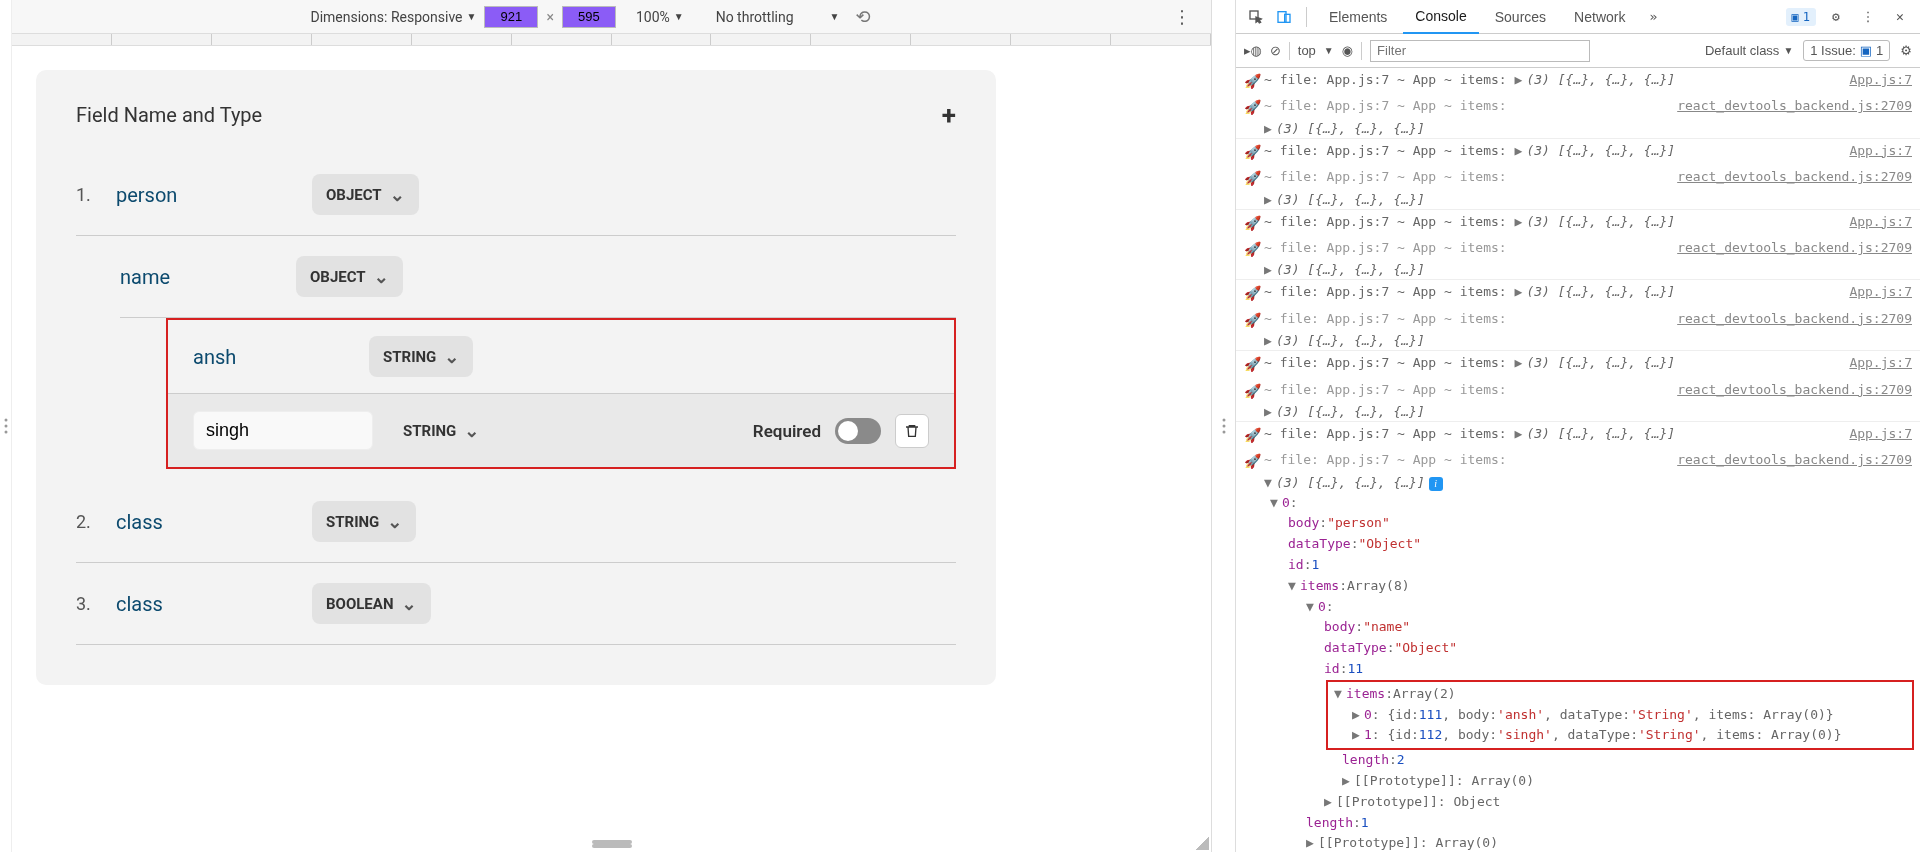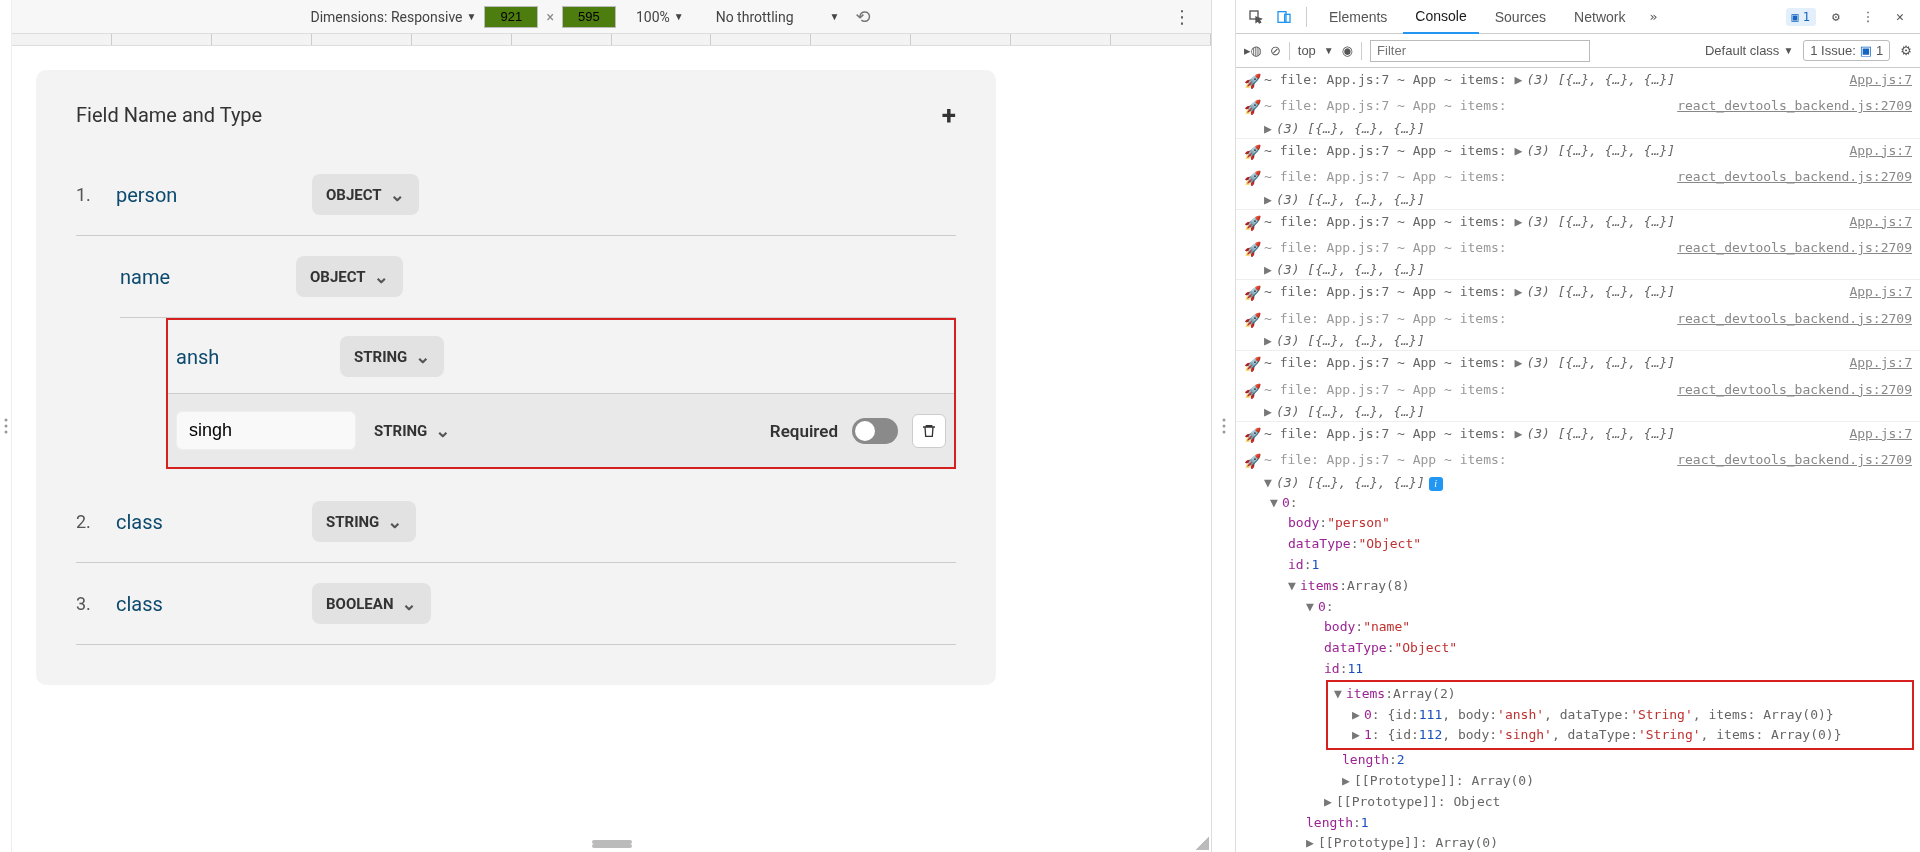--- a/index.html
+++ b/index.html
@@ -2,41 +2,41 @@
 <html><head>
 <meta charset="utf-8">
 <style>
 * { box-sizing: border-box; margin: 0; padding: 0; }
 body { font-family: -apple-system, BlinkMacSystemFont, "Segoe UI", Roboto, sans-serif; font-size: 13px; color: #333; background: #fff; height: 852px; width: 1920px; overflow: hidden; display: flex; }
 .left-pane { width: 1200px; display: flex; flex-direction: column; border-right: 1px solid #ddd; position: relative; }
 .device-toolbar { height: 34px; background: #f7f7f7; border-bottom: 1px solid #ddd; display: flex; align-items: center; padding: 0 12px; gap: 8px; font-size: 14px; color: #444; }
 .device-toolbar .spacer { flex: 1; }
 .dt-label { display: flex; align-items: center; gap: 4px; }
 .dt-label .tri { font-size: 10px; }
-.dim-input { width: 54px; height: 22px; border: 1px solid #bbb; text-align: center; font-size: 13px; background: #4d7c0f; }
+.dim-input { width: 54px; height: 22px; border: 1px solid #bbb; text-align: center; font-size: 13px; background: #8b5cf6; }
 .dim-x { color: #888; }
 .kebab { font-size: 18px; color: #555; padding: 0 8px; }
 .ruler { height: 12px; background: #f3f3f3; border-bottom: 1px solid #ddd; display:flex; }
 .ruler .tick { flex:1; border-right:1px solid #ccc; }
 .page-area { flex: 1; background: #fff; padding: 24px 0 0 24px; overflow: auto; }
 .card { width: 960px; background: #f3f3f3; border-radius: 10px; padding: 30px 40px 40px 40px; }
 .card-header { display:flex; align-items:center; justify-content:space-between; margin-bottom: 24px; }
 .card-title { font-size: 20px; color: #333; }
 .plus { font-size: 26px; font-weight: 700; }
 .field-row { display:flex; align-items:center; padding: 20px 0; border-bottom: 1px solid #ccc; gap: 16px; }
 .field-row.nested-1 { margin-left: 44px; }
 .row-num { font-size: 18px; color: #555; width: 24px; }
 .field-name { font-size: 20px; color: #0c4a6e; flex:0 0 auto; width: 180px; }
 .field-name.small { width: 160px; }
 .field-input { font-size: 18px; padding: 8px 12px; background:#f9f9f9; border:1px solid #eee; border-radius:6px; width:180px; }
 .type-chip { background: #e2e2e2; border-radius: 8px; padding: 10px 14px; font-size: 15px; font-weight: 700; color: #333; display:flex; align-items:center; gap: 8px; }
 .type-chip.light { background: transparent; }
 .chev { font-size: 18px; color: #555; }
 .red-box { border: 2px solid #d62020; padding: 0; }
-.red-box .inner-row { display:flex; align-items:center; padding: 16px 8px; gap:4px; }
+.red-box .inner-row { display:flex; align-items:center; padding: 16px 25px; gap:16px; }
 .red-box .inner-row:first-child { border-bottom:1px solid #ccc; }
 .red-box .inner-row.hover { background:#e9e9e9; }
 .row-right { margin-left:auto; display:flex; align-items:center; gap:14px; }
 .req-label { font-size:17px; font-weight:600; color:#333; }
 .toggle { width:46px; height:26px; background:#8a8a8a; border-radius:13px; position:relative; }
 .toggle::after { content:""; position:absolute; width:20px; height:20px; background:#fff; border-radius:50%; top:3px; left:3px; }
 .trash-wrap { width:34px; height:34px; background:#fff; border:1px solid #ccc; border-radius:6px; display:flex; align-items:center; justify-content:center; }
 .bottom-handle { position:absolute; bottom:8px; left:50%; transform:translateX(-50%); width:40px; height:4px; background:#bbb; border-radius:2px; box-shadow: 0 4px 0 #bbb; }
 .corner-grip { position:absolute; bottom:2px; right:2px; width:14px; height:14px; background:linear-gradient(135deg, transparent 50%, #bbb 50%);}
 .divider-handle { position:absolute; top:50%; left:50%; transform:translate(-50%,-50%); display:flex; flex-direction:column; gap:3px; }

